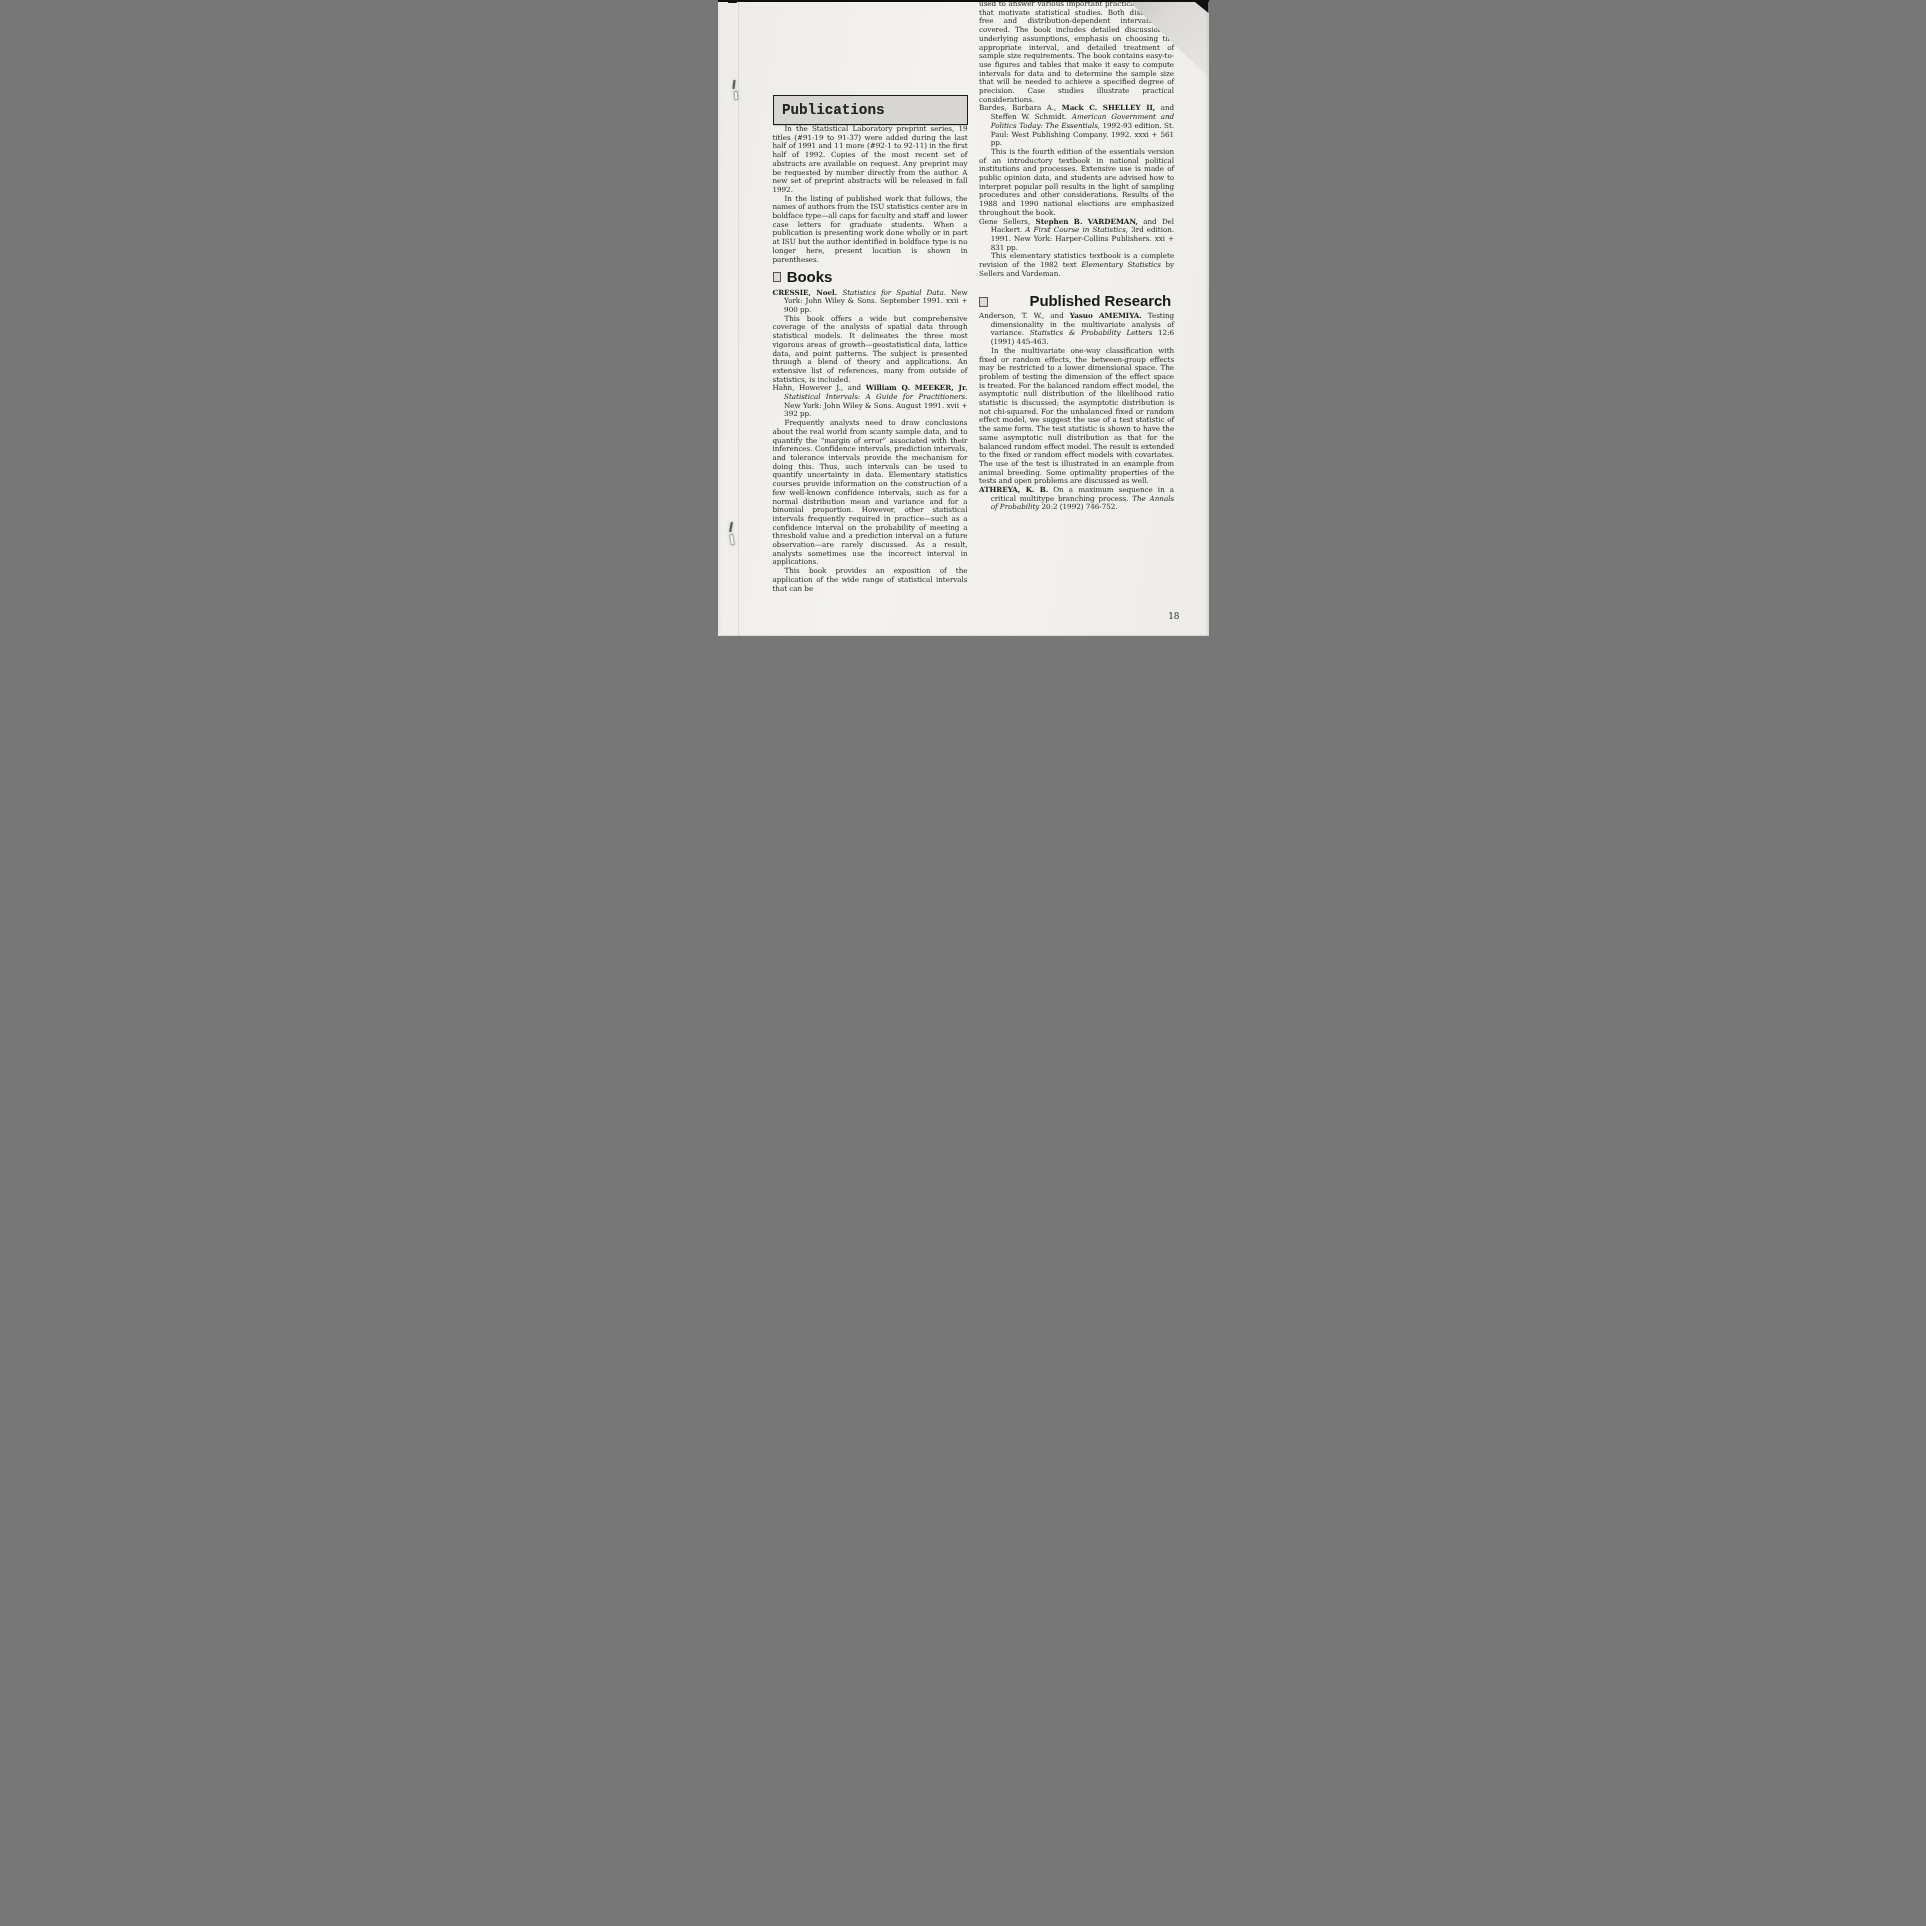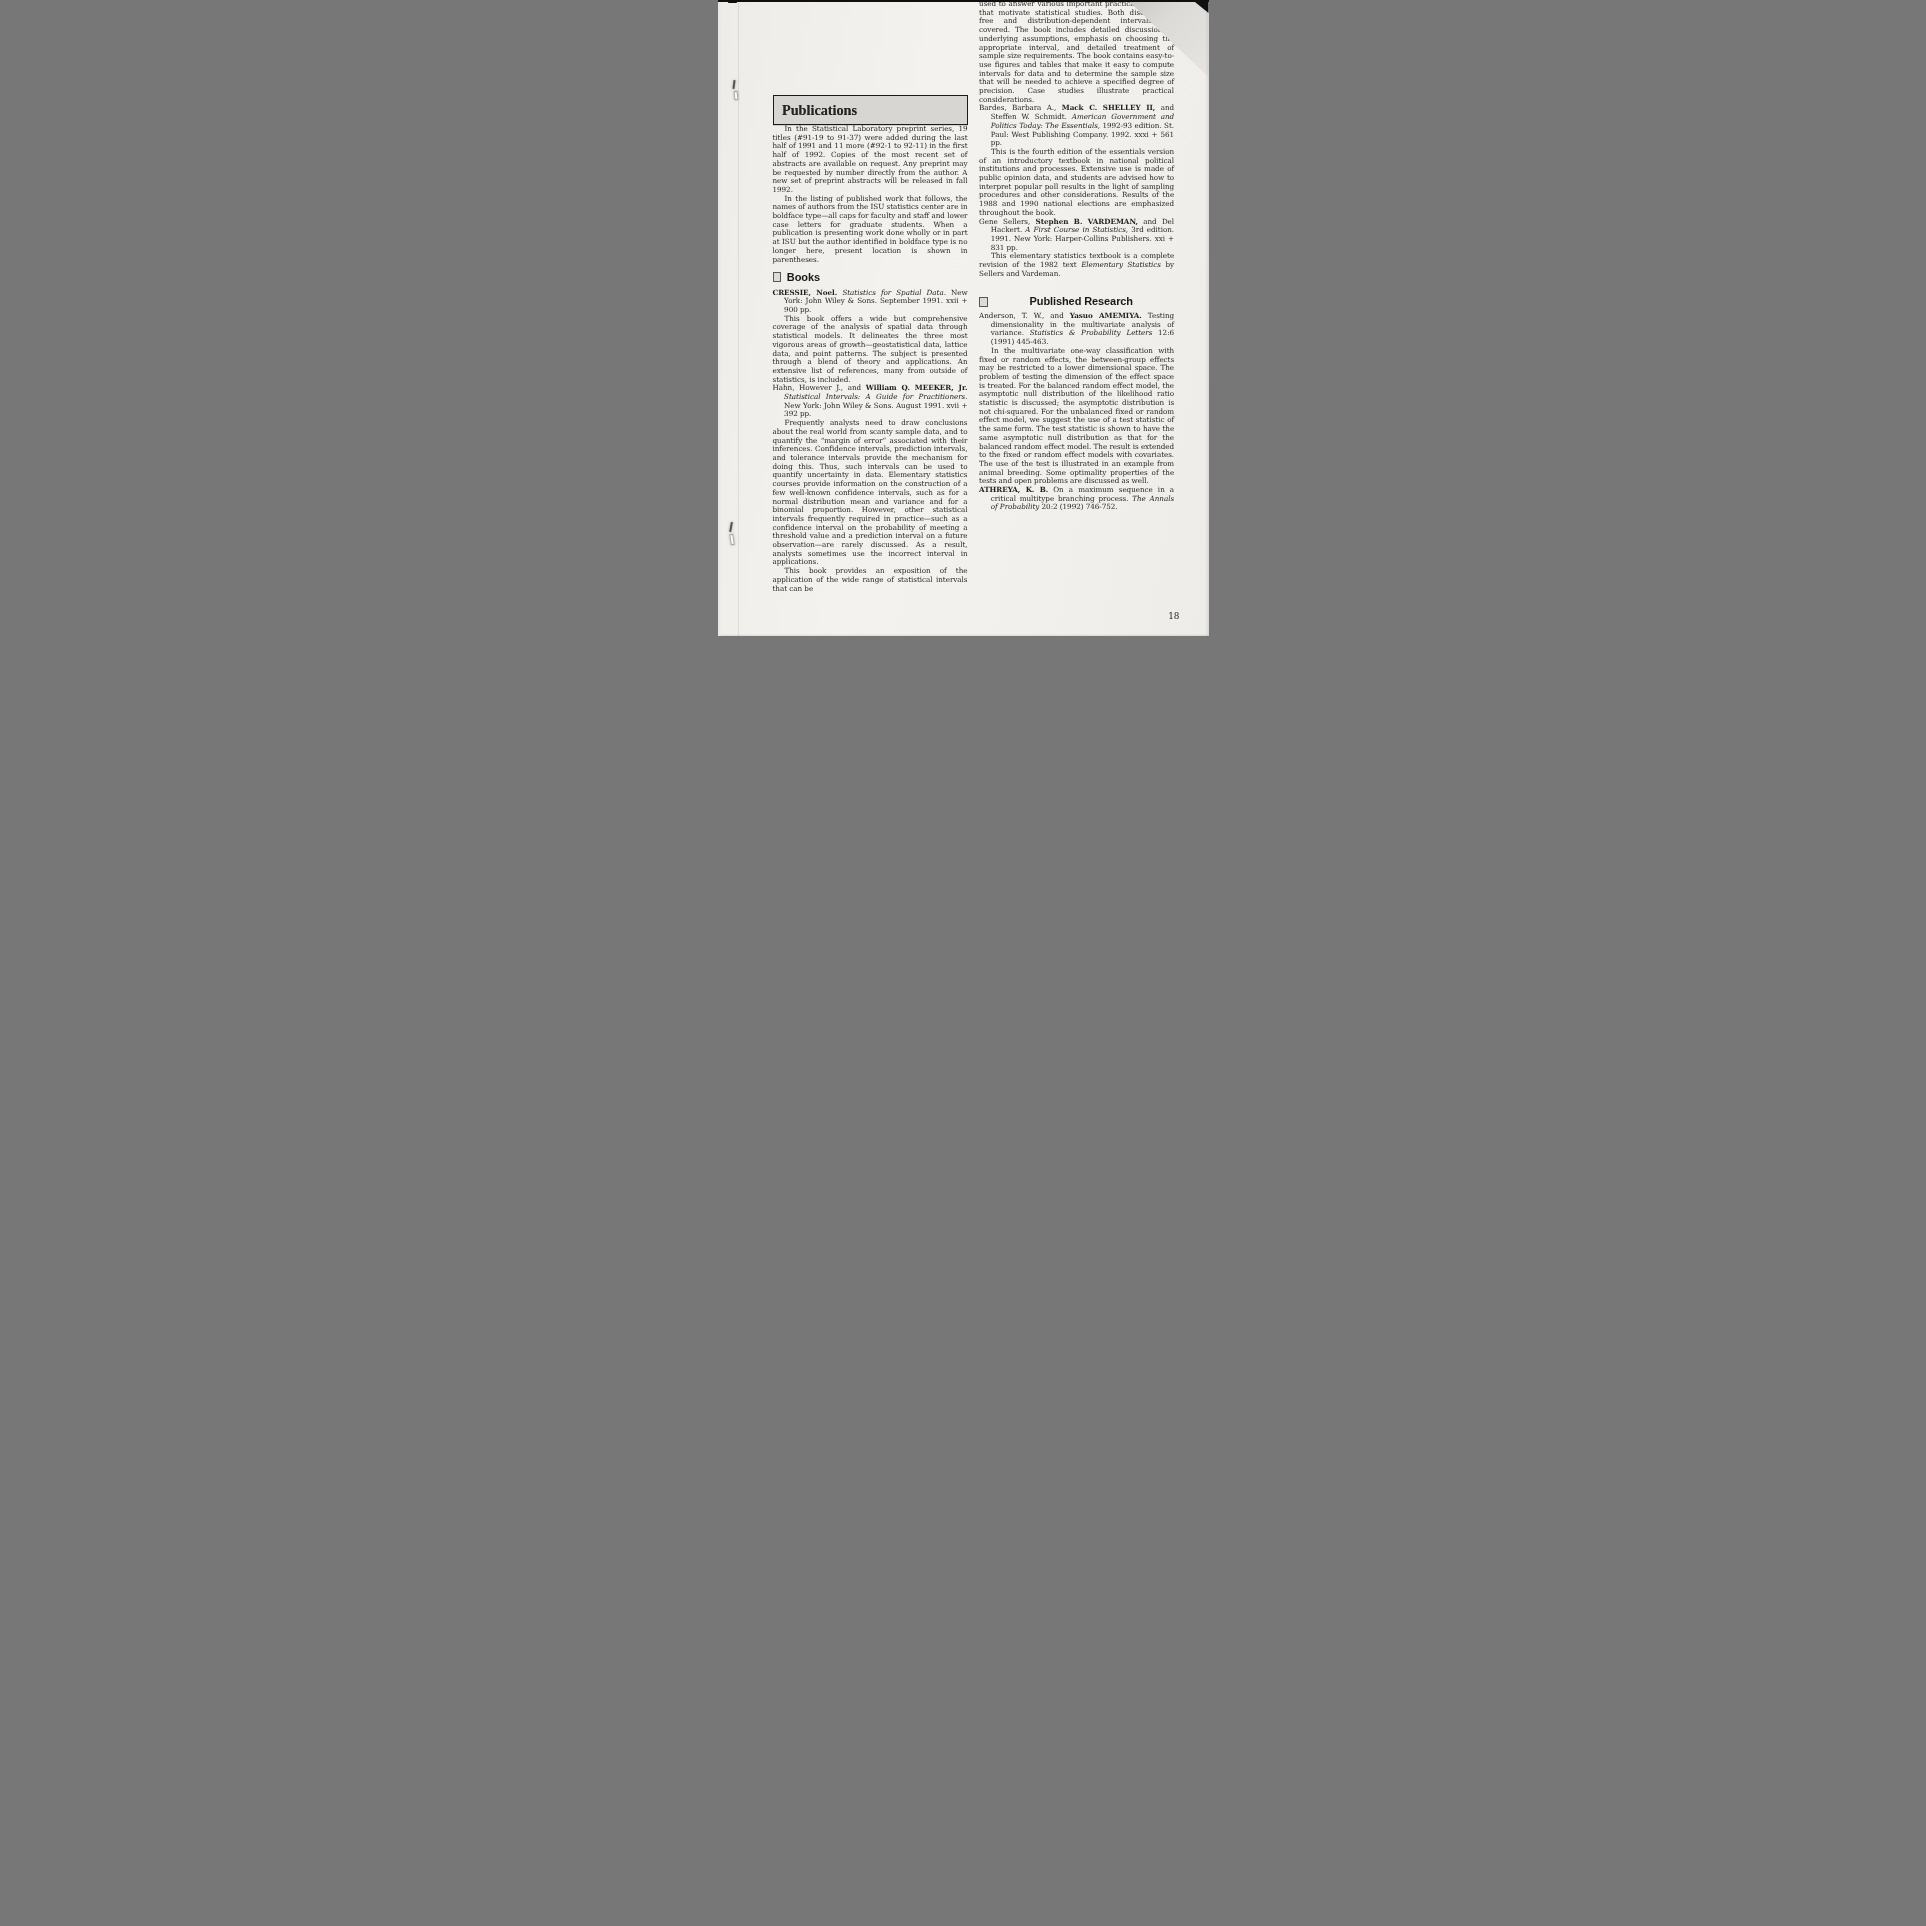--- a/index.html
+++ b/index.html
@@ -55,36 +55,36 @@
   .banner{
     margin-top:95px;height:30px;box-sizing:border-box;
     background-color:#d7d6d2;
     background-image:radial-gradient(circle,#96958e 0.4px,rgba(0,0,0,0) 0.5px);
     background-size:1.5px 1.5px;
     border:0.8px solid #1b1b1b;
     display:flex;align-items:center;padding-left:8.5px;
     box-shadow:0 0.4px 0 rgba(0,0,0,0.35);
   }
   .banner-title{
-    font-family:Liberation Serif, serif;font-weight:700;font-size:14.3px;color:#242424;
+    font-family:Liberation Mono, monospace;font-weight:700;font-size:14.3px;color:#242424;
     text-shadow:0 0 0.4px rgba(0,0,0,0.4);
   }
   
   .sec{display:flex;align-items:center;gap:5.8px;}
   .sec-books{margin-top:7.7px;margin-bottom:6.2px;}
   .sec-pub{margin-top:18px;margin-bottom:5px;gap:42px;}
   .sec-icon{
     width:6.5px;height:8.5px;flex:0 0 auto;
     background-color:#dcdbd7;
     background-image:radial-gradient(circle,#8f8e88 0.3px,rgba(0,0,0,0) 0.4px);
     background-size:1.2px 1.2px;
     border:0.4px solid #585752;
   }
   .sec-label{
-    font-family:"Liberation Sans",sans-serif;font-weight:700;font-size:11px;color:#191919;
+    font-family:"Liberation Sans",sans-serif;font-weight:700;font-size:15px;color:#191919;
     letter-spacing:-0.1px;
   }
   .intro-top{margin-top:10.4px;}
   .cont-top{margin-top:41px;}
   .pagenum{
     position:absolute;top:611px;left:431px;width:31px;text-align:right;
     font-size:8.9px;color:#242424;z-index:3;
   }
 </style>
 </head>

